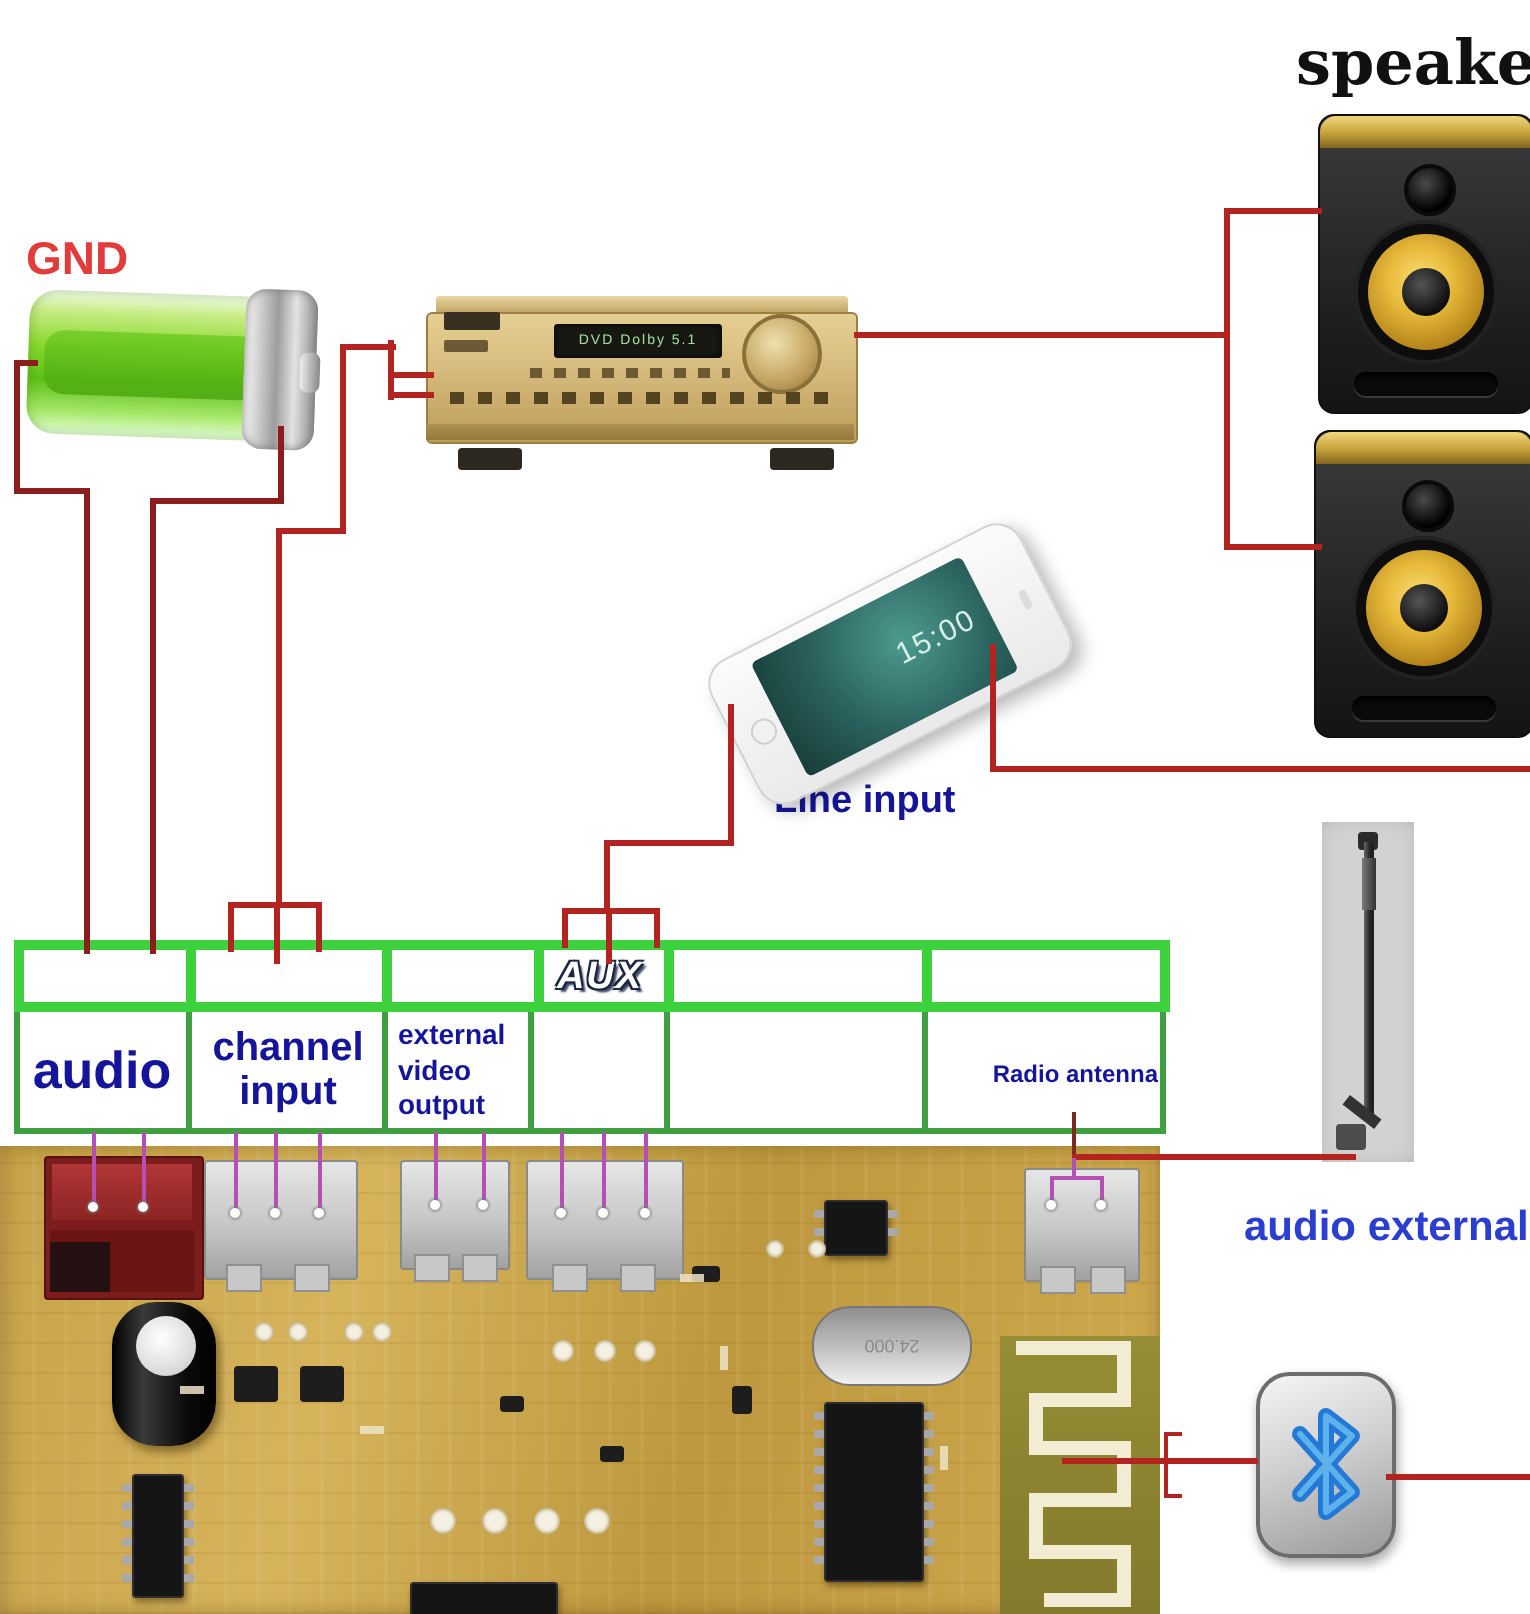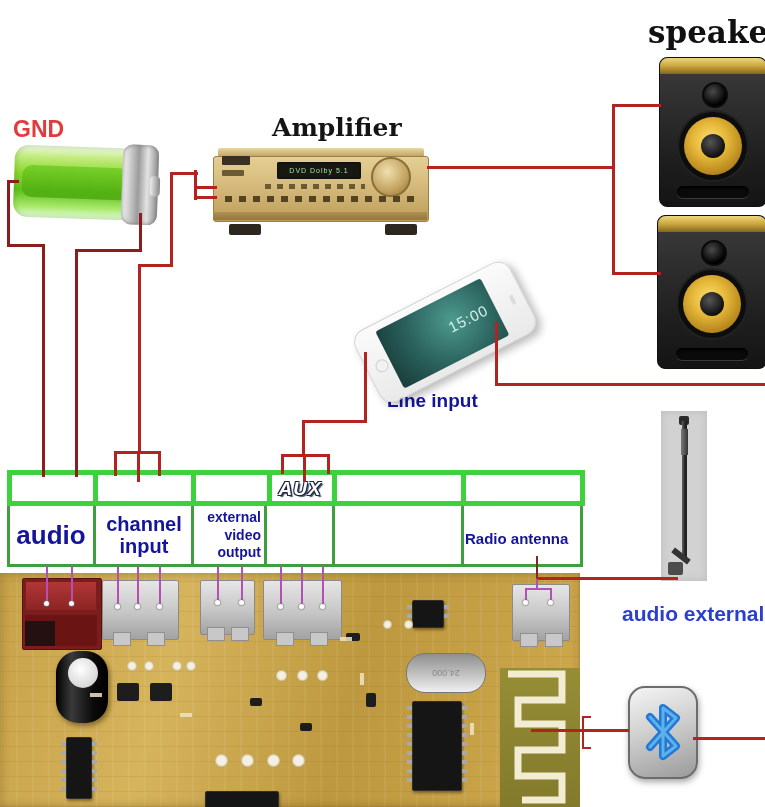--- a/index.html
+++ b/index.html
@@ -108,21 +108,20 @@
   .olive{position:absolute;left:500px;top:95px;width:80px;height:139px;background:linear-gradient(180deg,#968d36,#837a2c);}
   .tiny{position:absolute;background:#1d1d1d;border-radius:2px;}
 </style>
 </head>
 <body>
 
 <div id="canvas">
 
   <div class="abs" style="left:648px;top:14px;font-family:'DejaVu Serif',serif;font-weight:bold;font-size:31px;color:#111;">speaker</div>
   <div class="abs" style="left:13px;top:116px;font-weight:bold;font-size:23px;color:#e23b3b;">GND</div>
-  <div class="abs" style="left:272px;top:113px;font-family:'DejaVu Serif',serif;font-weight:bold;font-size:25px;color:#141414;">Amplifier</div>
   <div class="lbl" style="left:387px;top:390px;font-size:19px;">Line input</div>
   <div class="abs" style="left:622px;top:602px;font-weight:bold;font-size:21px;color:#2a3fd0;">audio external</div>
 
   <div class="battery">
     <div class="bat-body"></div>
     <div class="bat-core"></div>
     <div class="bat-cap"></div>
     <div class="bat-nub"></div>
   </div>
 
@@ -201,22 +200,22 @@
   <div class="tl2" style="left:332px;top:506px;width:3px;height:61px;"></div>
   <div class="tl2" style="left:461px;top:506px;width:3px;height:61px;"></div>
   <div class="tl2" style="left:580px;top:506px;width:3px;height:61px;"></div>
   <div class="tl2" style="left:7px;top:564px;width:576px;height:3px;"></div>
 
   <div class="abs" style="left:270px;top:478px;width:60px;text-align:center;font-weight:bold;font-style:italic;font-size:19px;
               letter-spacing:1px;color:#fff;
               text-shadow:-1px -1px 0 #1d2740,1px -1px 0 #1d2740,-1px 1px 0 #1d2740,1px 1px 0 #1d2740,2px 2px 1px #44506b;">AUX</div>
   <div class="lbl" style="left:10px;top:520px;width:82px;text-align:center;font-size:26px;">audio</div>
   <div class="lbl" style="left:98px;top:513px;width:92px;text-align:center;font-size:20px;line-height:1.1;">channel input</div>
-  <div class="lbl" style="left:199px;top:509px;width:62px;text-align:right;font-size:14px;line-height:1.25;">external video output</div>
-  <div class="lbl" style="left:465px;top:530px;width:114px;text-align:left;font-size:15px;">Radio antenna</div>
+  <div class="lbl" style="left:199px;top:509px;width:62px;text-align:left;font-size:14px;line-height:1.25;">external video output</div>
+  <div class="lbl" style="left:465px;top:530px;width:114px;text-align:right;font-size:12px;">Radio antenna</div>
 
   <div class="pcb">
     <div class="redblock">
       <div class="rtop"></div>
       <div class="rlow"></div>
       <div class="rblk"></div>
     </div>
     <div class="jst" style="left:102px;top:7px;width:75px;height:58px;">
       <div class="leg" style="left:10px;"></div>
       <div class="leg" style="left:44px;"></div>

